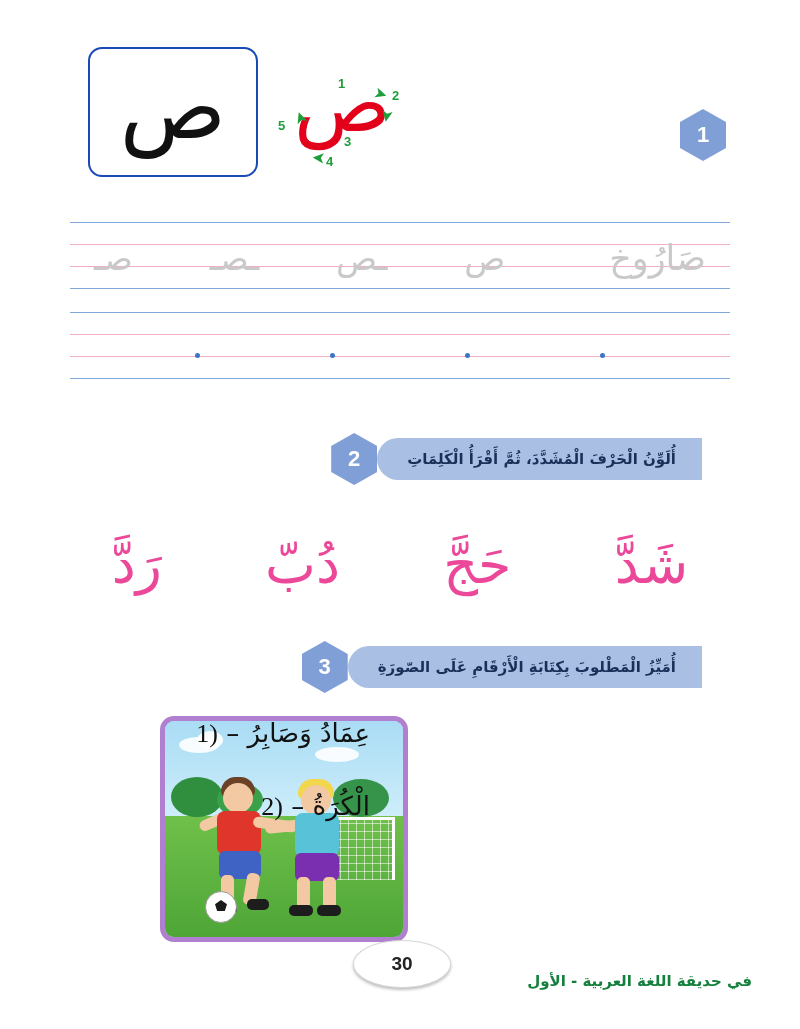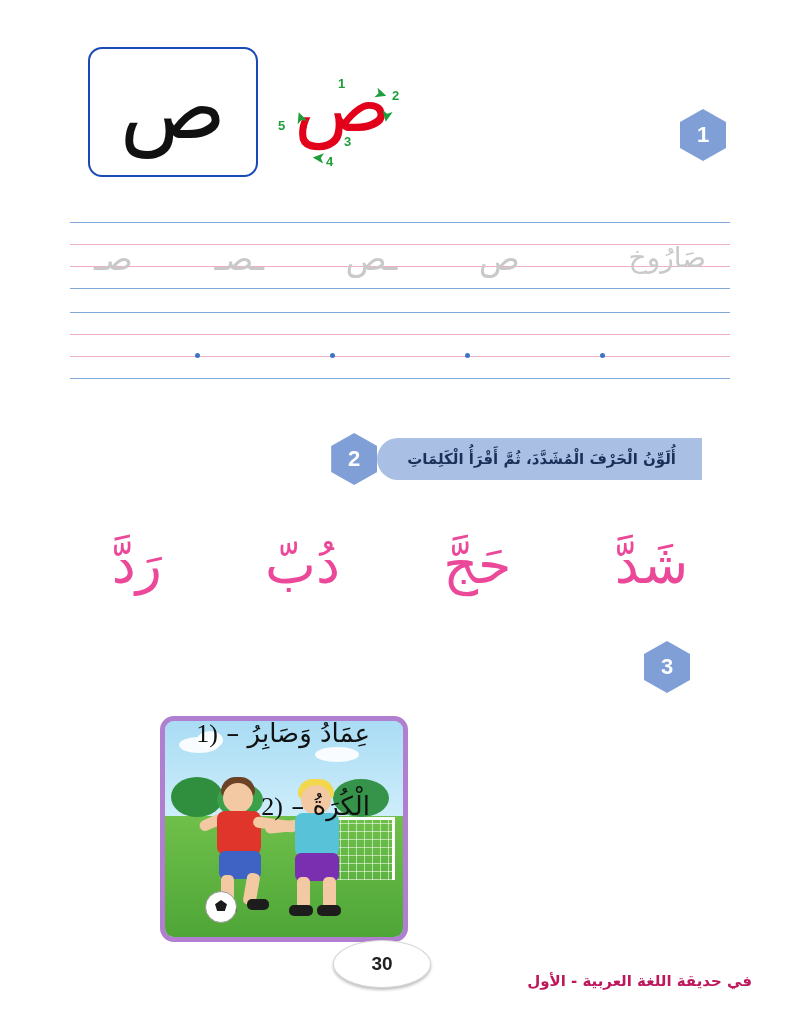--- a/index.html
+++ b/index.html
@@ -159,21 +159,21 @@
     padding: 0 24px;
     box-sizing: border-box;
   }
   #trace1 { top: 228px; }
   .trace-item {
     color: #c9c9c9;
     font-size: 34px;
     font-family: "DejaVu Sans", sans-serif;
     line-height: 1;
   }
-  .trace-item.word { font-size: 28px; margin-left: 27px; }
+  .trace-item.word { font-size: 35px; margin-left: 27px; }
 
   .dots-row {
     position: absolute;
     left: 70px;
     width: 660px;
     top: 348px;
     height: 14px;
     direction: rtl;
     display: flex;
     align-items: center;
@@ -295,21 +295,21 @@
     color: #111;
     font-family: "DejaVu Sans", sans-serif;
     margin-bottom: 42px;
     white-space: nowrap;
   }
   .answer-line .num { font-family: "Liberation Serif", serif; }
 
   
   .page-number {
     position: absolute;
-    left: 333px;
+    left: 353px;
     top: 940px;
     width: 96px;
     height: 46px;
     border-radius: 50%;
     background: #ffffff;
     border: 1px solid #d7d7d7;
     box-shadow: 0 2px 3px rgba(0,0,0,.25);
     display: flex;
     align-items: center;
     justify-content: center;
@@ -317,21 +317,21 @@
     font-size: 19px;
     font-weight: bold;
     color: #222;
   }
   .footer-text {
     position: absolute;
     right: 48px;
     top: 972px;
     font-size: 15px;
     font-weight: bold;
-    color: #be185d;
+    color: #15803d;
     direction: rtl;
     font-family: "DejaVu Sans", sans-serif;
   }
 </style>
 </head>
 <body>
 
 <div class="page">
 
   <div class="letter-box">
@@ -391,20 +391,21 @@
 
   <div class="words-row">
     <span class="word-item">شَدَّ</span>
     <span class="word-item">حَجَّ</span>
     <span class="word-item">دُبّ</span>
     <span class="word-item">رَدَّ</span>
   </div>
 
   <div class="ex-header" id="ex3-header">
     <div class="hexnum">3</div>
+    <div class="banner wide">أُمَيِّزُ الْمَطْلوبَ بِكِتَابَةِ الْأَرْقَامِ عَلَى الصّورَةِ</div>
   </div>
 
   <div class="picture-frame">
     <div class="sky"></div>
     <div class="cloud c1"></div>
     <div class="cloud c2"></div>
     <div class="cloud c3"></div>
     <div class="grass"></div>
     <div class="tree t1"></div>
     <div class="tree t2"></div>

